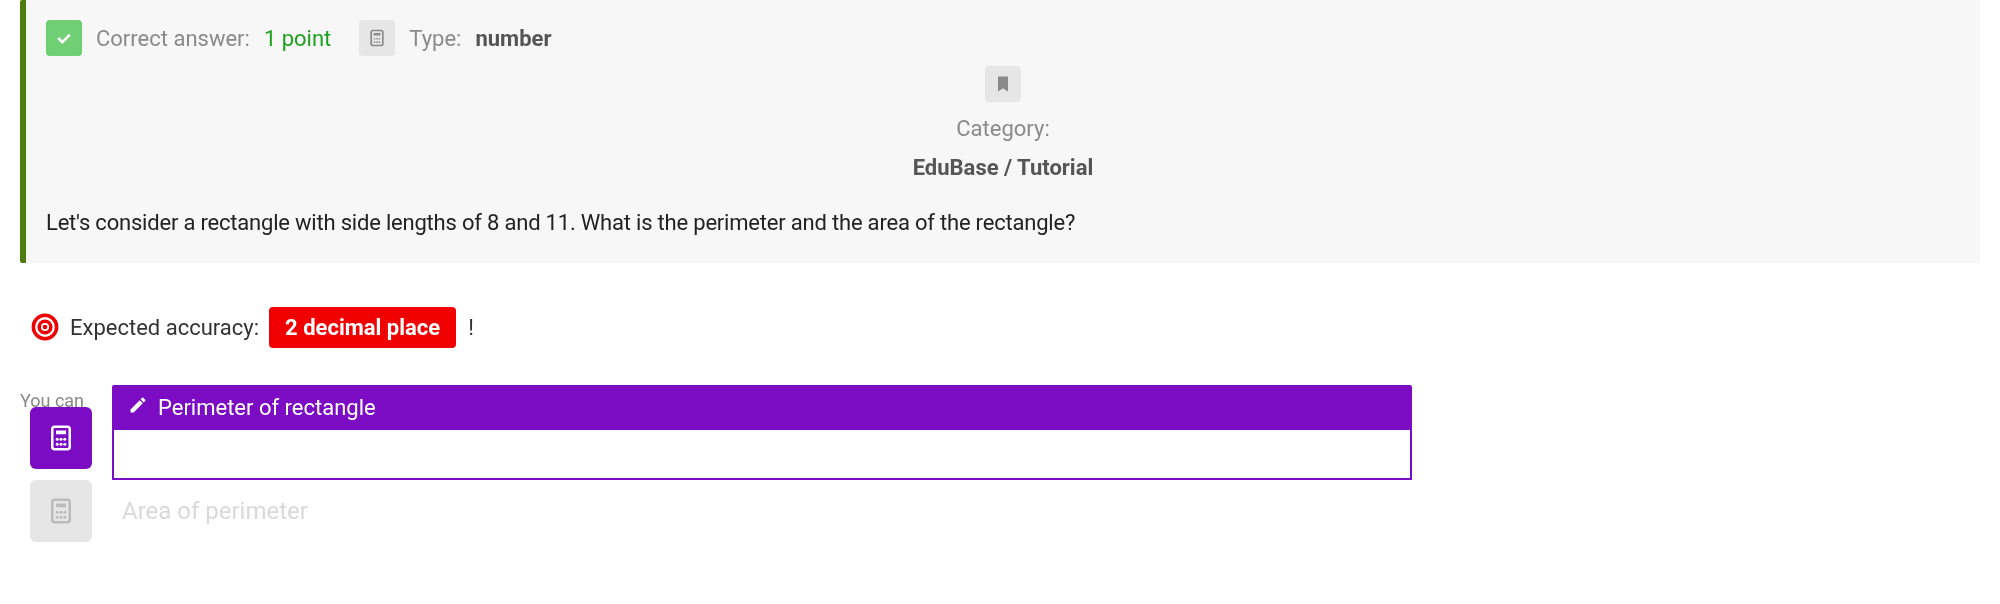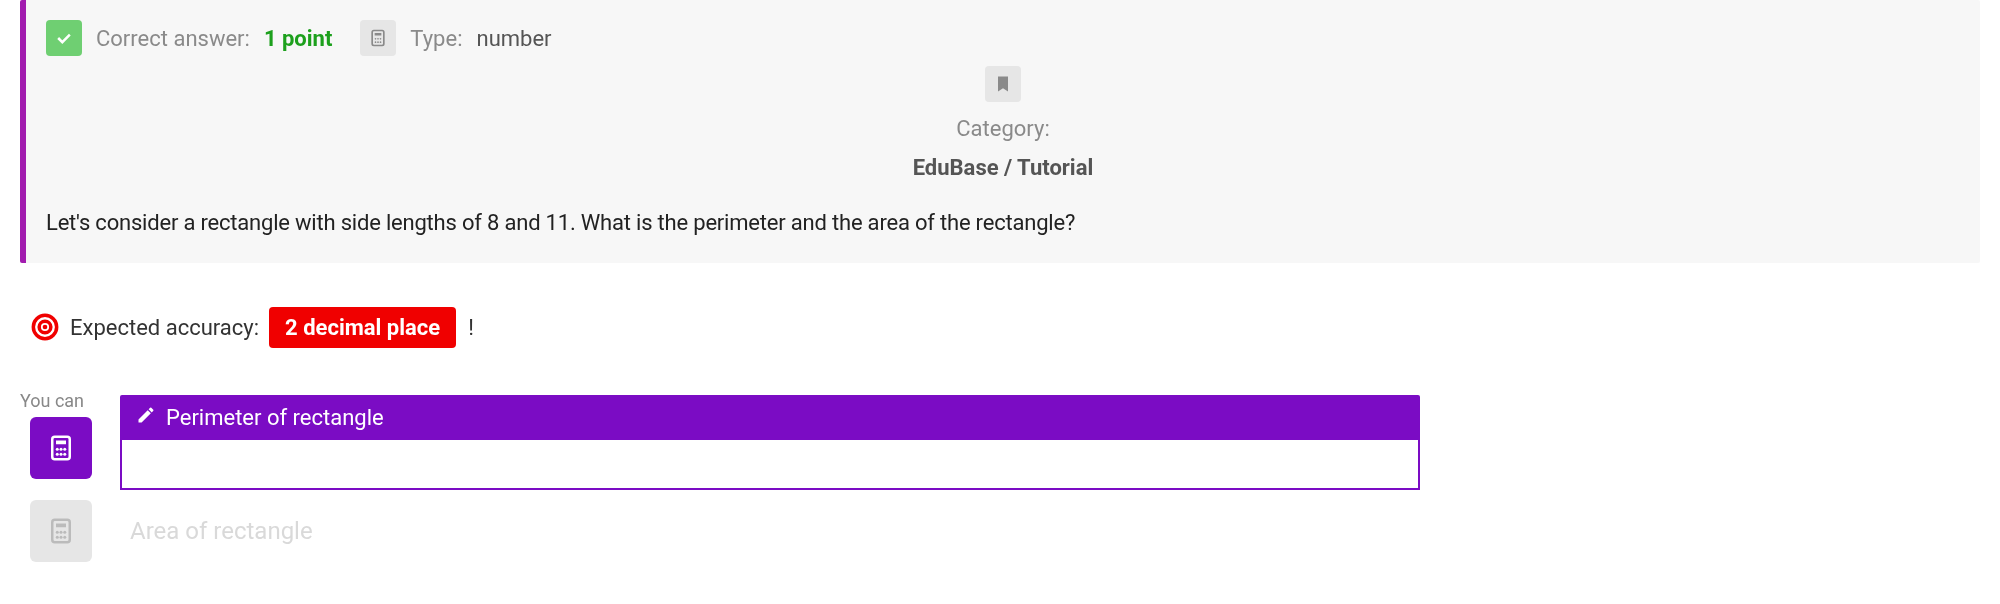--- a/index.html
+++ b/index.html
@@ -5,21 +5,21 @@
   * { box-sizing: border-box; margin: 0; padding: 0; }
   body {
     font-family: -apple-system, BlinkMacSystemFont, "Segoe UI", Roboto, "Helvetica Neue", Arial, sans-serif;
     background: #fff;
     width: 2000px;
     height: 604px;
     overflow: hidden;
   }
   .card {
     background: #f7f7f7;
-    border-left: 6px solid #a21caf;
+    border-left: 6px solid #4d7c0f;
     margin: 0 20px 0 20px;
     padding: 20px 20px 24px 20px;
     border-radius: 2px;
   }
   .meta-row {
     display: flex;
     align-items: center;
     gap: 14px;
     margin-bottom: 10px;
     color: #8a8a8a;
@@ -43,22 +43,22 @@
     align-items: center;
     justify-content: center;
     color: #8a8a8a;
   }
   .icon-box.green {
     background: #6fcf72;
     color: #fff;
   }
   .icon-box svg { width: 20px; height: 20px; }
   .meta-label { color: #8a8a8a; }
-  .meta-strong-green { color: #1da01d; font-weight: 700; }
-  .meta-strong-dark { color: #555; font-weight: 400; }
+  .meta-strong-green { color: #1da01d; font-weight: 400; }
+  .meta-strong-dark { color: #555; font-weight: 700; }
   .meta-value-dark { color: #555; font-weight: bold; }
   .question-text {
     color: #222;
     font-size: 22px;
     line-height: 1.4;
     letter-spacing: -0.2px;
   }
 
   .accuracy-row {
     display: flex;
@@ -89,22 +89,21 @@
     color: #888;
   }
 
   .answers {
     margin: -26px 20px 0 30px;
     position: relative;
   }
   .answer {
     display: flex;
     align-items: stretch;
-    gap: 28px;
-    margin-top: 10px;
+    gap: 20px;
   }
   .calc-btn {
     width: 62px;
     height: 62px;
     border-radius: 6px;
     display: inline-flex;
     align-items: center;
     justify-content: center;
     color: #fff;
     margin-top: 22px;
@@ -238,16 +237,16 @@
           <rect x="5" y="3" width="14" height="18" rx="2" fill="none" stroke="currentColor" stroke-width="2"></rect>
           <rect x="8" y="6" width="8" height="3" fill="currentColor"></rect>
           <circle cx="9" cy="13" r="1.2"></circle>
           <circle cx="12" cy="13" r="1.2"></circle>
           <circle cx="15" cy="13" r="1.2"></circle>
           <circle cx="9" cy="17" r="1.2"></circle>
           <circle cx="12" cy="17" r="1.2"></circle>
           <circle cx="15" cy="17" r="1.2"></circle>
         </svg>
     </div>
-    <div class="field-label-only">Area of rectangle</div>
+    <div class="field-label-only">Area of perimeter</div>
   </div>
 
 </div>
 
 </body></html>

